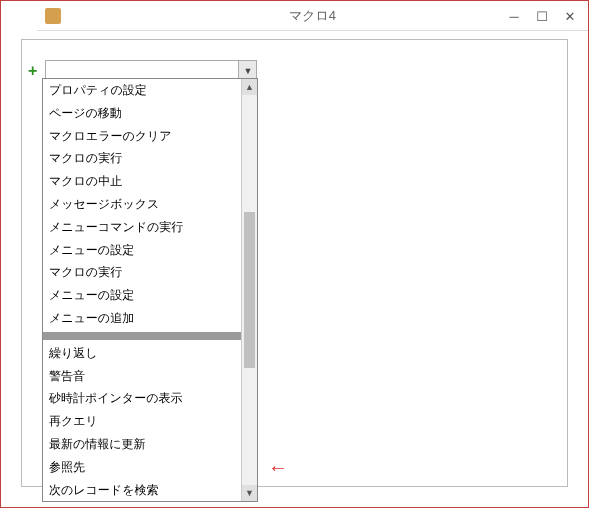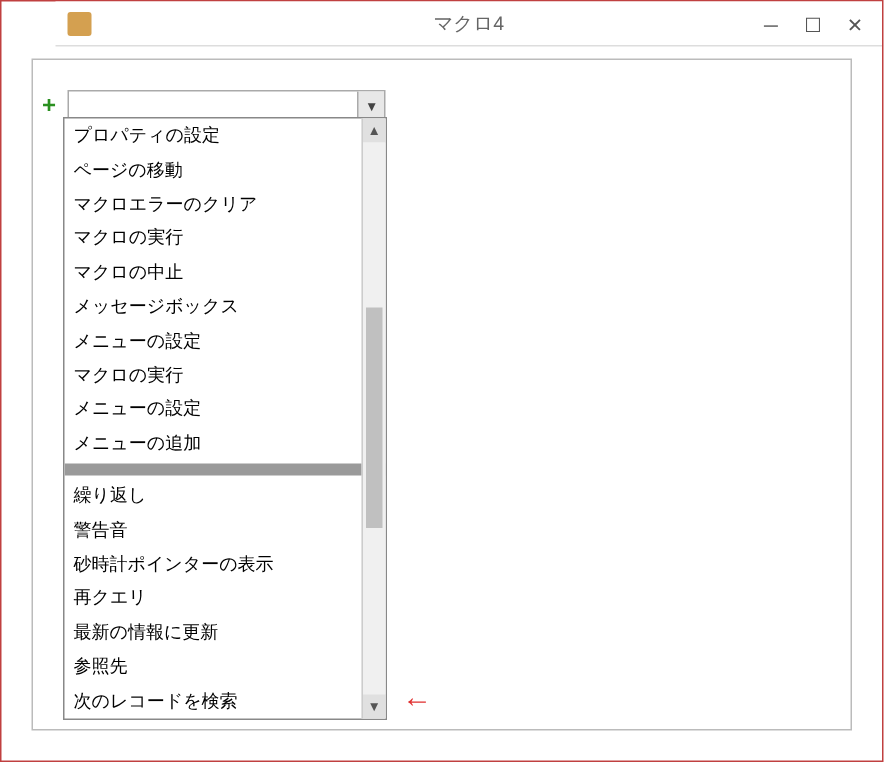--- a/index.html
+++ b/index.html
@@ -217,20 +217,21 @@
 </div>
 
 <div class="dropdown">
   <ul class="dropdown-list" id="dropdown-list">
   <li class="dropdown-item">プロパティの設定</li>
       <li class="dropdown-item">ページの移動</li>
       <li class="dropdown-item">マクロエラーのクリア</li>
       <li class="dropdown-item">マクロの実行</li>
       <li class="dropdown-item">マクロの中止</li>
       <li class="dropdown-item">メッセージボックス</li>
+      <li class="dropdown-item">メニューコマンドの実行</li>
       <li class="dropdown-item">メニューの設定</li>
       <li class="dropdown-item">マクロの実行</li>
       <li class="dropdown-item">メニューの設定</li>
       <li class="dropdown-item">メニューの追加</li>
       <div class="gap-bar"></div>
       <li class="dropdown-item">繰り返し</li>
       <li class="dropdown-item">警告音</li>
       <li class="dropdown-item">砂時計ポインターの表示</li>
       <li class="dropdown-item">再クエリ</li>
       <li class="dropdown-item">最新の情報に更新</li>

